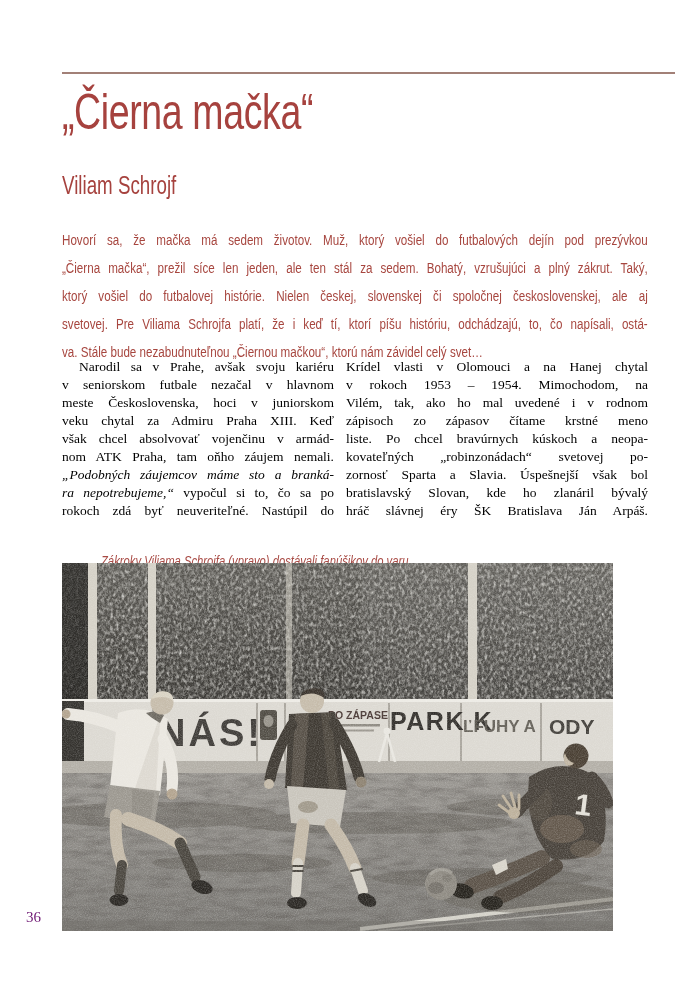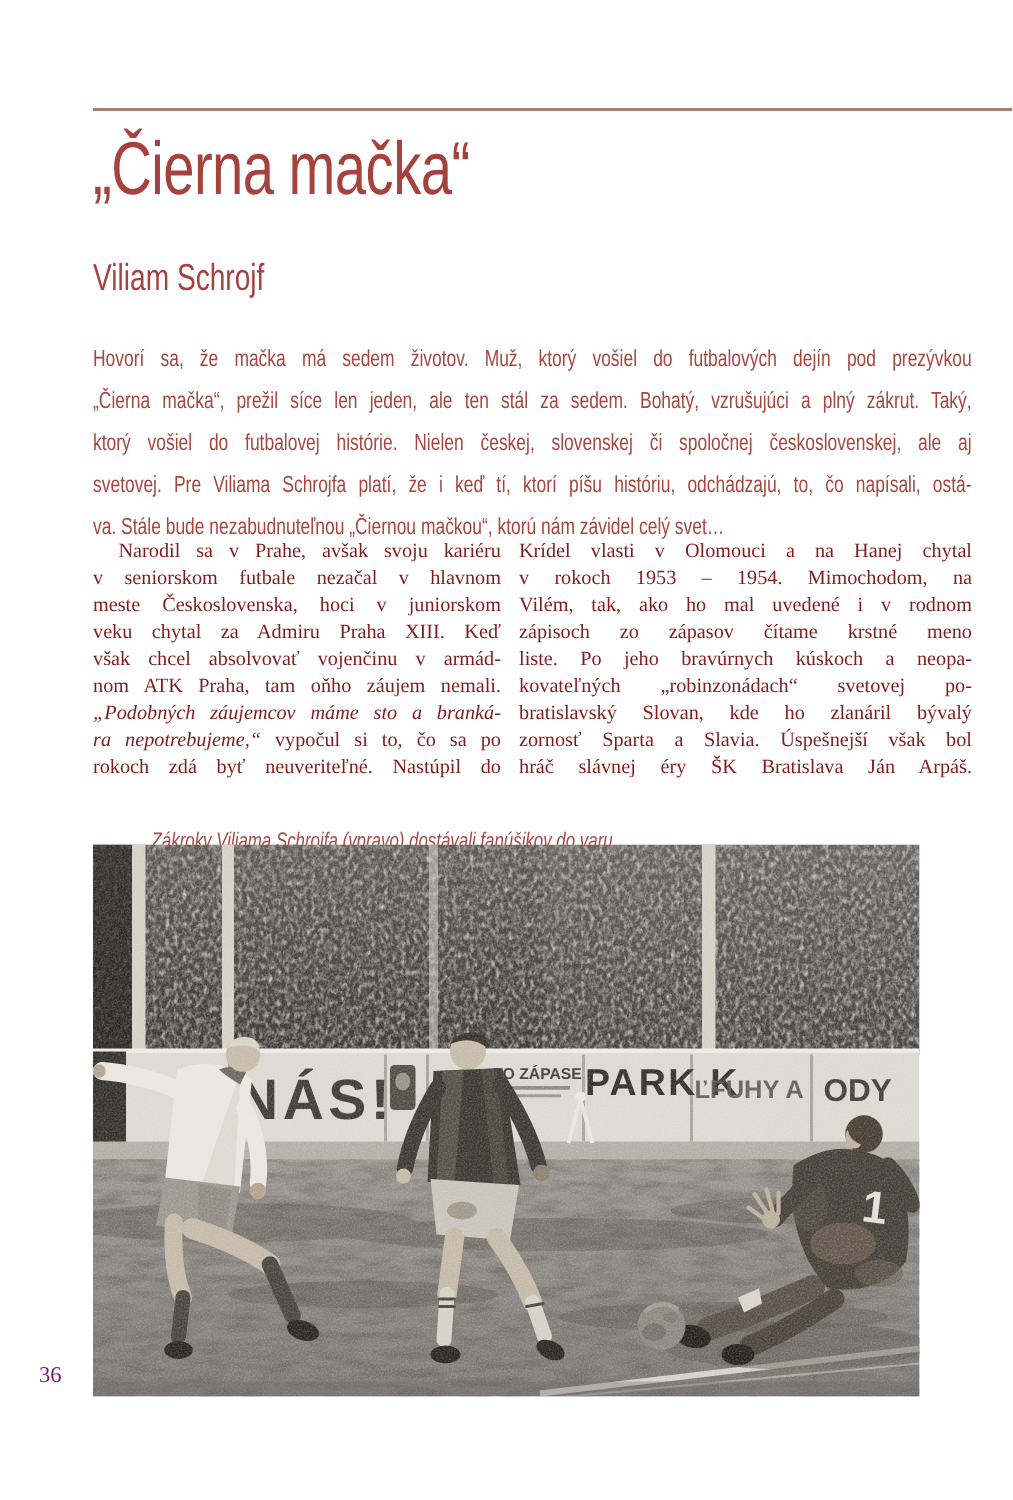--- a/index.html
+++ b/index.html
@@ -17,21 +17,21 @@
   .subtitle-wrap{position:absolute;left:62px;top:170px;}
   .subtitle-wrap h2{margin:0;font-size:25px;line-height:30px;font-weight:normal;}
 
   .intro{position:absolute;left:62px;top:226px;width:586px;height:145px;}
   .intro-in{width:781px;transform:scaleX(0.75);transform-origin:0 0;}
   .introline{height:28px;line-height:28px;font-size:15.5px;
              text-align:justify;text-align-last:justify;}
   .intro-in .introline:last-child{text-align-last:left;}
 
   .cols{position:absolute;left:62px;top:358px;width:586px;height:166px;
-        font-family:"Liberation Serif",serif;color:#7f1d1d;}
+        font-family:"Liberation Serif",serif;color:#000000;}
   .col{position:absolute;top:0;}
   .col-left{left:0;width:272px;}
   .col-right{left:284px;width:302px;}
   .bodyline{height:18px;line-height:18px;font-size:13.5px;
             text-align:justify;text-align-last:justify;overflow:visible;}
   .col-left .bodyline:first-of-type{text-indent:17px;}
   .it{font-style:italic;}
 
   .caption-wrap{position:absolute;left:62px;top:551px;margin-left:39px;}
   .caption-wrap .cap{font-size:15px;line-height:20px;font-style:italic;}
@@ -80,24 +80,24 @@
         <div class="bodyline"><span class="it">„Podobných záujemcov máme sto a branká-</span></div>
         <div class="bodyline"><span class="it">ra nepotrebujeme,“</span><span> vypočul si to, čo sa po</span></div>
         <div class="bodyline"><span>rokoch zdá byť neuveriteľné. Nastúpil do</span></div>
       </div>
     <div class="col col-right">
 
     <div class="bodyline"><span>Krídel vlasti v Olomouci a na Hanej chytal</span></div>
         <div class="bodyline"><span>v rokoch 1953 – 1954. Mimochodom, na</span></div>
         <div class="bodyline"><span>Vilém, tak, ako ho mal uvedené i v rodnom</span></div>
         <div class="bodyline"><span>zápisoch zo zápasov čítame krstné meno</span></div>
-        <div class="bodyline"><span>liste. Po jeho bravúrnych kúskoch a neopa-</span></div>
+        <div class="bodyline"><span>liste. Po chcel bravúrnych kúskoch a neopa-</span></div>
         <div class="bodyline"><span>kovateľných „robinzonádach“ svetovej po-</span></div>
+        <div class="bodyline"><span>zornosť Sparta a Slavia. Úspešnejší však bol</span></div>
         <div class="bodyline"><span>bratislavský Slovan, kde ho zlanáril bývalý</span></div>
-        <div class="bodyline"><span>zornosť Sparta a Slavia. Úspešnejší však bol</span></div>
         <div class="bodyline"><span>hráč slávnej éry ŠK Bratislava Ján Arpáš.</span></div>
       </div>
   </div>
 
   <div class="caption-wrap">
     <span class="scalex cap" style="color:#a84a44;">Zákroky Viliama Schrojfa (vpravo) dostávali fanúšikov do varu.</span>
   </div>
 
   <div class="photo">
     <svg width="551" height="368" viewBox="0 0 551 368" role="img">

